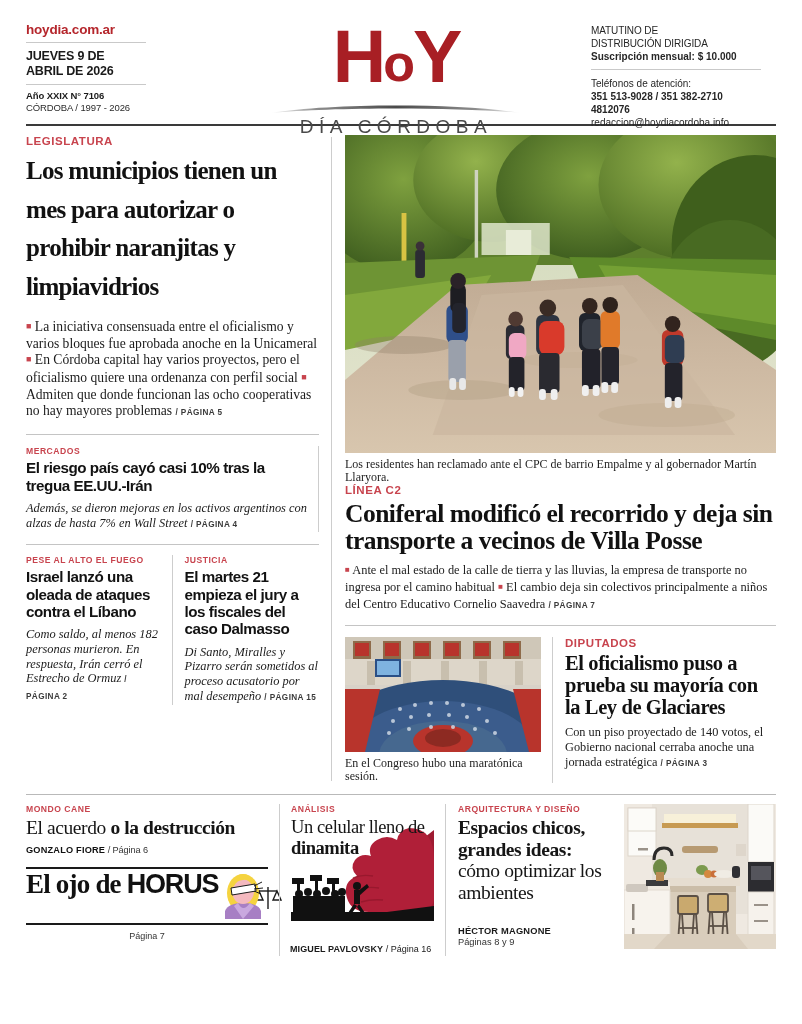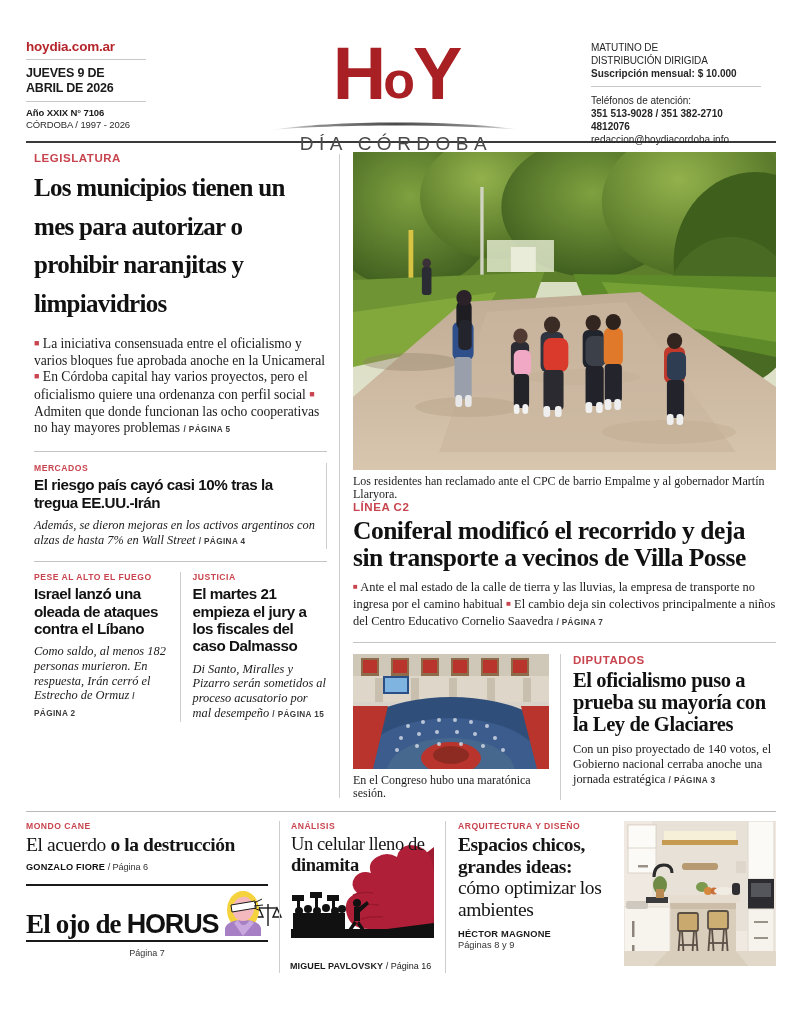--- a/index.html
+++ b/index.html
@@ -2,21 +2,21 @@
 <html lang="es"><head>
 <meta charset="utf-8">
 <style>
   html,body{margin:0;padding:0;background:#ffffff;}
   body{
     width:802px;height:1024px;overflow:hidden;
     font-family:"Liberation Sans",sans-serif;
     color:#1a1a1a;
     -webkit-font-smoothing:antialiased;
   }
-  .page{width:802px;height:840px;position:relative;box-sizing:border-box;padding:17px 26px;}
+  .page{width:802px;height:840px;position:relative;box-sizing:border-box;padding:0 26px;}
 
   
   .masthead{display:flex;align-items:flex-start;padding-top:22px;height:118px;box-sizing:border-box;}
   .mh-left{width:175px;flex:0 0 175px;}
   .mh-site{color:#B5262C;font-weight:bold;font-size:13.5px;letter-spacing:-.2px;}
   .mh-rule{border-bottom:1px solid #c9c9c9;margin:5px 0 6px 0;width:120px;}
   .mh-date{font-weight:bold;font-size:12.5px;line-height:14.5px;letter-spacing:-.2px;}
   .mh-rule2{border-bottom:1px solid #c9c9c9;margin:6px 0 5px 0;width:120px;}
   .mh-year{font-weight:bold;font-size:9.5px;letter-spacing:-.1px;}
   .mh-city{font-size:9.5px;letter-spacing:-.1px;margin-top:1px;color:#2b2b2b;}
@@ -35,21 +35,21 @@
   }
 
   .mh-right{width:185px;flex:0 0 185px;font-size:10px;line-height:13px;color:#262626;padding-top:2px;}
   .mh-right .r1{letter-spacing:-.1px;}
   .mh-right .bold{font-weight:bold;}
   .mh-rule3{border-bottom:1px solid #c9c9c9;margin:6px 0 7px 0;width:170px;}
 
   .top-rule{border-bottom:2.5px solid #3a3a3a;margin-top:6px;}
 
   
-  .main{display:flex;margin-top:9px;margin-left:8px;}
+  .main{display:flex;margin-top:9px;}
   .col-left{width:305px;flex:0 0 305px;padding-right:12px;box-sizing:border-box;}
   .vdiv{width:1px;background:#cdcdcd;flex:0 0 1px;margin:2px 0;}
   .col-right{flex:1;padding-left:13px;box-sizing:border-box;}
 
   .kicker{color:#C8444E;font-weight:bold;font-size:11.5px;letter-spacing:.55px;text-transform:uppercase;}
   .kicker-sm{color:#C8444E;font-weight:bold;font-size:8.6px;letter-spacing:.5px;text-transform:uppercase;}
 
   h1.lead{
     font-family:"Liberation Serif",serif;font-weight:bold;
     font-size:25px;line-height:38.5px;margin:5px 0 0 0;letter-spacing:-.7px;color:#111;
@@ -117,21 +117,21 @@
   h3.mondo{
     font-family:"Liberation Serif",serif;font-size:19.5px;line-height:22px;margin:3px 0 0 0;
     letter-spacing:-.4px;color:#151515;font-weight:normal;
   }
   h3.mondo b{font-weight:bold;}
   .byline{font-size:9.2px;margin-top:6px;letter-spacing:-.1px;color:#333;}
   .byline b{font-weight:bold;color:#111;letter-spacing:.2px;}
 
   .horus{margin-top:12px;}
   .horus-top{border-top:2.5px solid #1a1a1a;}
-  .horus-row{display:flex;align-items:flex-end;height:54px;}
+  .horus-row{display:flex;align-items:flex-start;height:54px;}
   .horus-word{
     font-family:"Liberation Serif",serif;font-weight:bold;font-size:27px;letter-spacing:-.8px;
     color:#111;flex:1;white-space:nowrap;
   }
   .horus-word .hor{font-family:"Liberation Sans",sans-serif;font-weight:bold;letter-spacing:-1.2px;}
   .horus-bot{border-bottom:2.5px solid #1a1a1a;}
   .horus-pg{text-align:center;font-size:9px;margin-top:6px;color:#333;}
 
   h3.analisis{
     font-family:"Liberation Serif",serif;font-size:18.5px;line-height:21px;margin:3px 0 0 0;
@@ -141,21 +141,21 @@
   .fist-wrap{position:absolute;left:0;right:0;top:16px;bottom:24px;overflow:hidden;z-index:1;}
   .s2-by{position:absolute;bottom:2px;left:10px;font-size:9px;z-index:3;}
   .s2-by b{font-weight:bold;letter-spacing:.1px;}
 
   .s3-text{flex:1;padding-right:10px;}
   h3.arq{
     font-family:"Liberation Serif",serif;font-size:19.5px;line-height:21.5px;margin:3px 0 0 0;
     letter-spacing:-.4px;color:#151515;font-weight:normal;
   }
   h3.arq b{font-weight:bold;}
-  .arq-by{font-size:9.3px;margin-top:9px;}
+  .arq-by{font-size:9.3px;margin-top:23px;}
   .arq-by b{font-weight:bold;letter-spacing:.2px;}
   .arq-by .pgs{display:block;margin-top:1px;color:#333;}
   .photo-kitchen{width:152px;flex:0 0 152px;height:145px;overflow:hidden;position:relative;background:#e8e2da;}
 </style>
 </head>
 <body>
 
 <div class="page">
 
   <div class="masthead">

